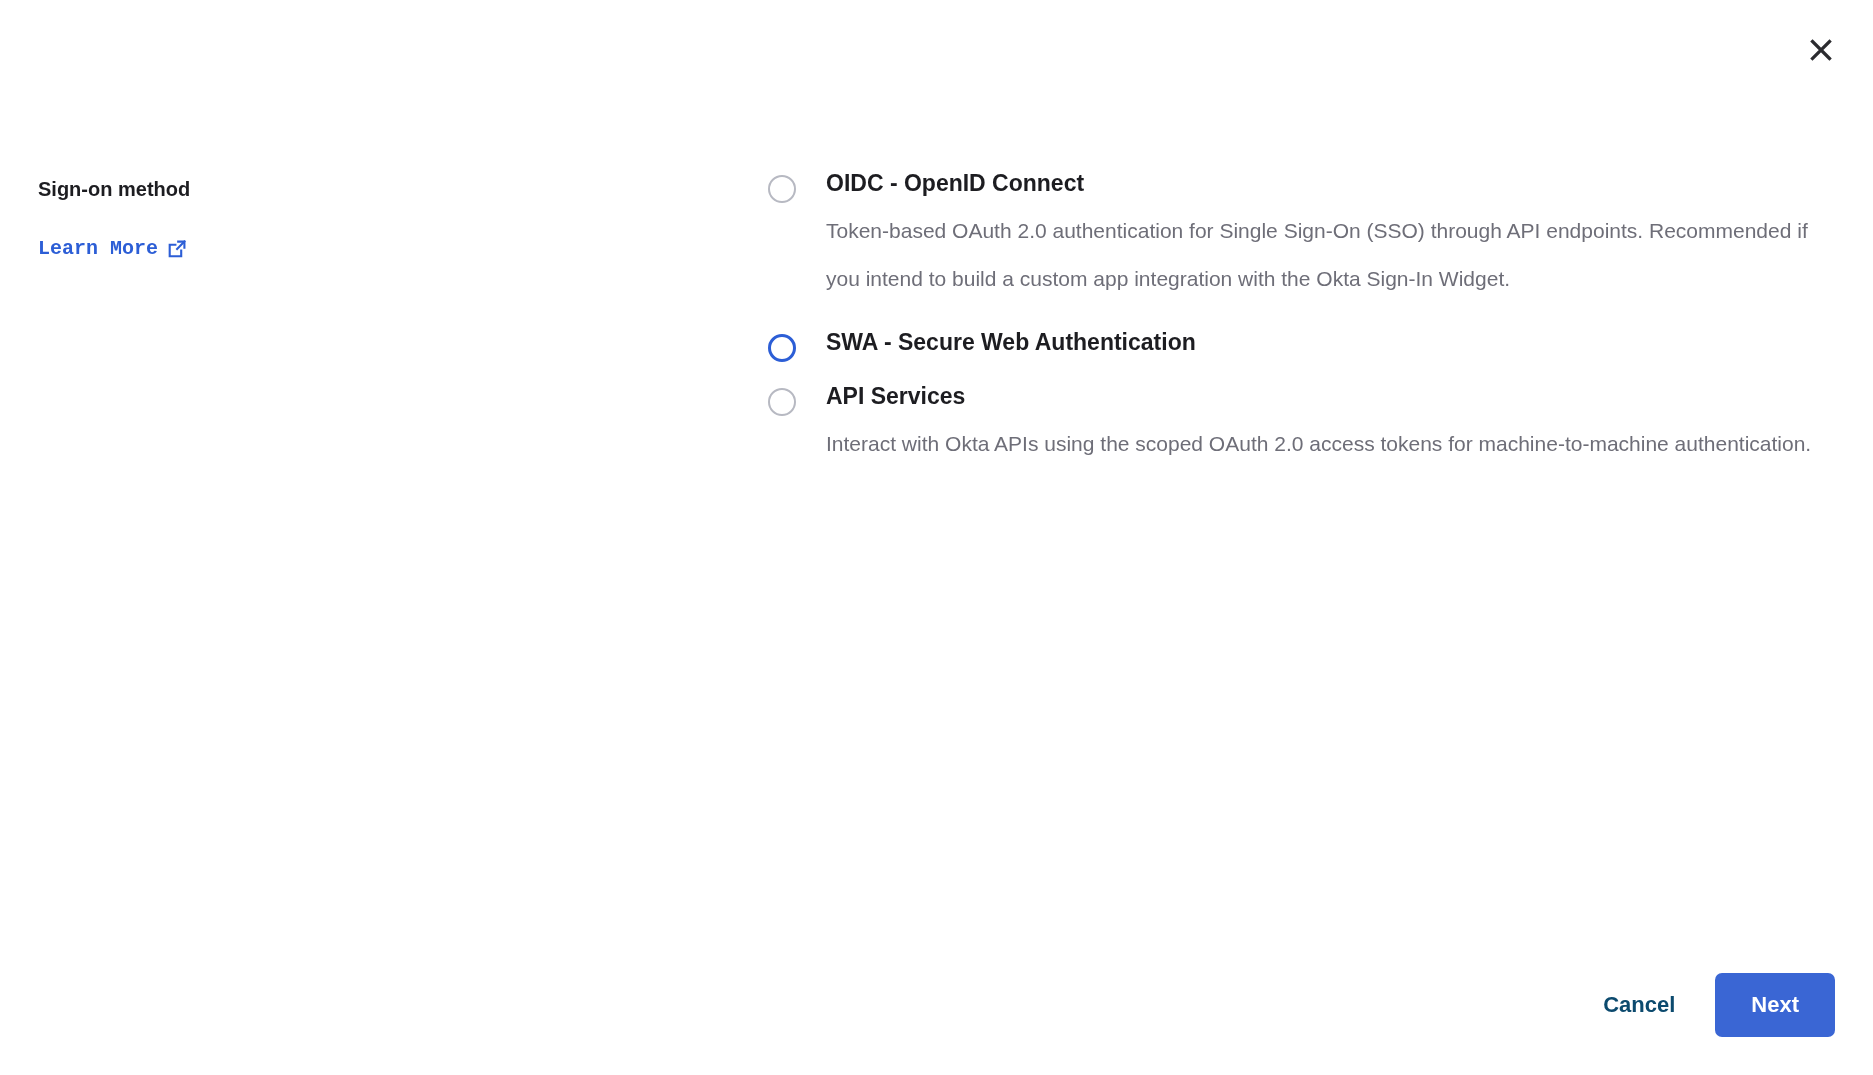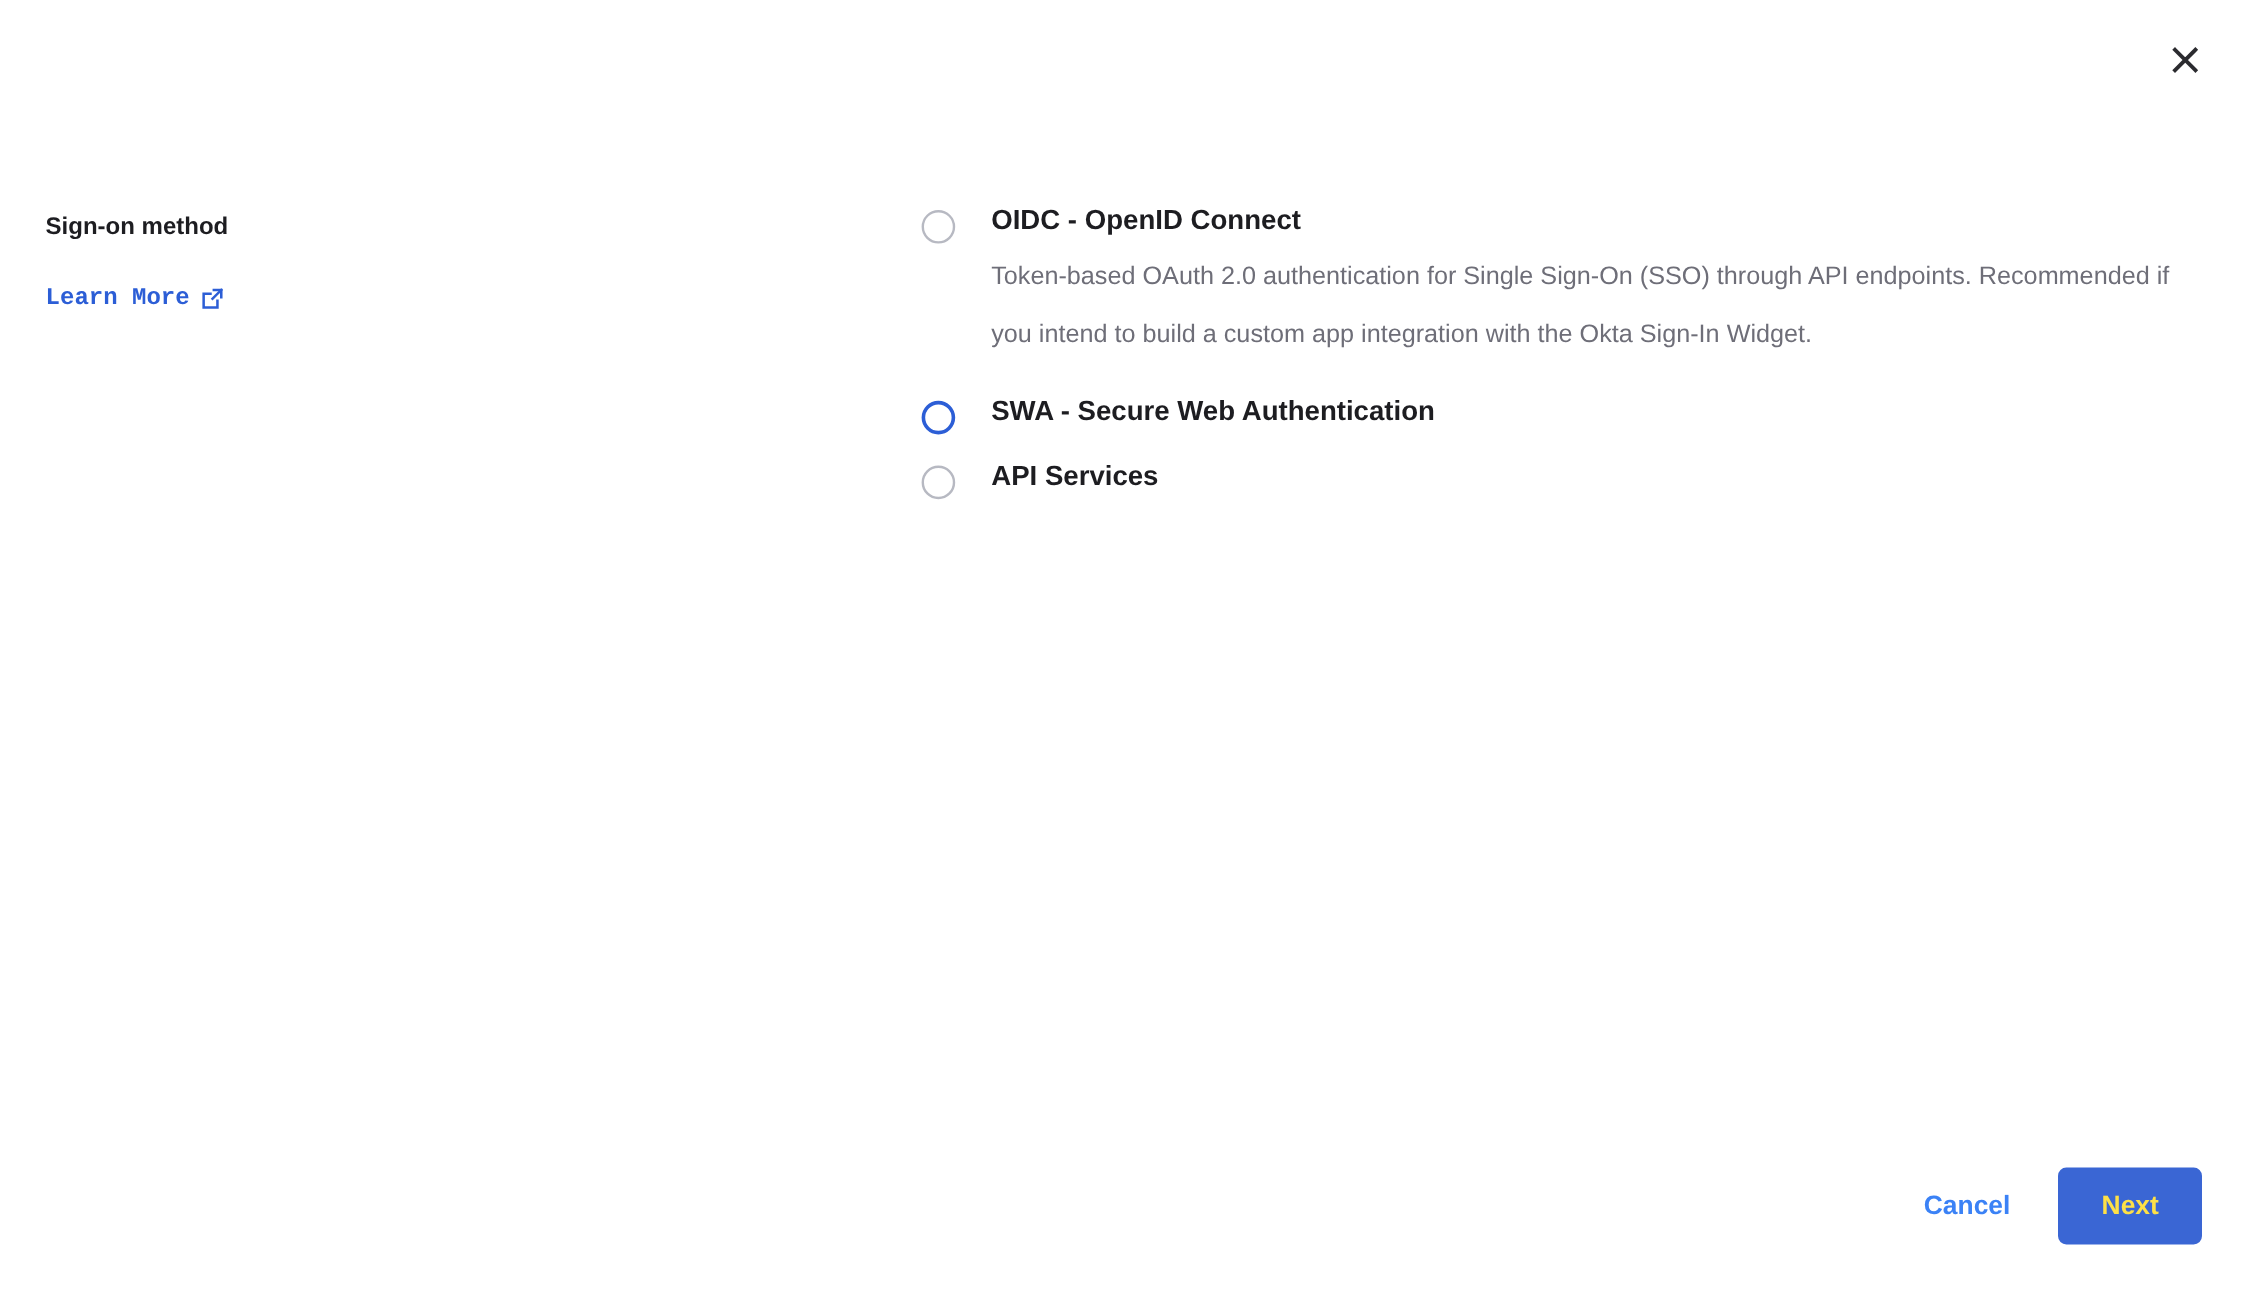--- a/index.html
+++ b/index.html
@@ -158,32 +158,32 @@
     right: 38px;
     bottom: 38px;
     display: flex;
     align-items: center;
     gap: 34px;
   }
   .btn-cancel {
     font-size: 22px;
     line-height: 28px;
     font-weight: 700;
-    color: #3b82f6;
+    color: #0c4a6e;
     background: transparent;
     border: none;
     padding: 12px 6px;
     cursor: pointer;
     font-family: inherit;
   }
   .btn-next {
     font-size: 22px;
     line-height: 28px;
     font-weight: 700;
-    color: #fde047;
+    color: #ffffff;
     background: #3a66d4;
     border: none;
     border-radius: 7px;
     padding: 18px 36px;
     cursor: pointer;
     font-family: inherit;
     min-width: 118px;
   }
 </style>
 </head>
@@ -224,20 +224,21 @@
 
 
     <div class="option">
       <span class="radio unselected-hover" role="radio" aria-checked="false"></span>
       <p class="option-label">SWA - Secure Web Authentication</p>
     </div>
 
     <div class="option">
       <span class="radio unselected" role="radio" aria-checked="false"></span>
       <p class="option-label">API Services</p>
+      <p class="option-desc">Interact with Okta APIs using the scoped OAuth 2.0 access tokens for machine-to-machine authentication.</p>
     </div>
 
   </div>
 
   <div class="footer">
     <button class="btn-cancel">Cancel</button>
     <button class="btn-next">Next</button>
   </div>
 
 </div>

